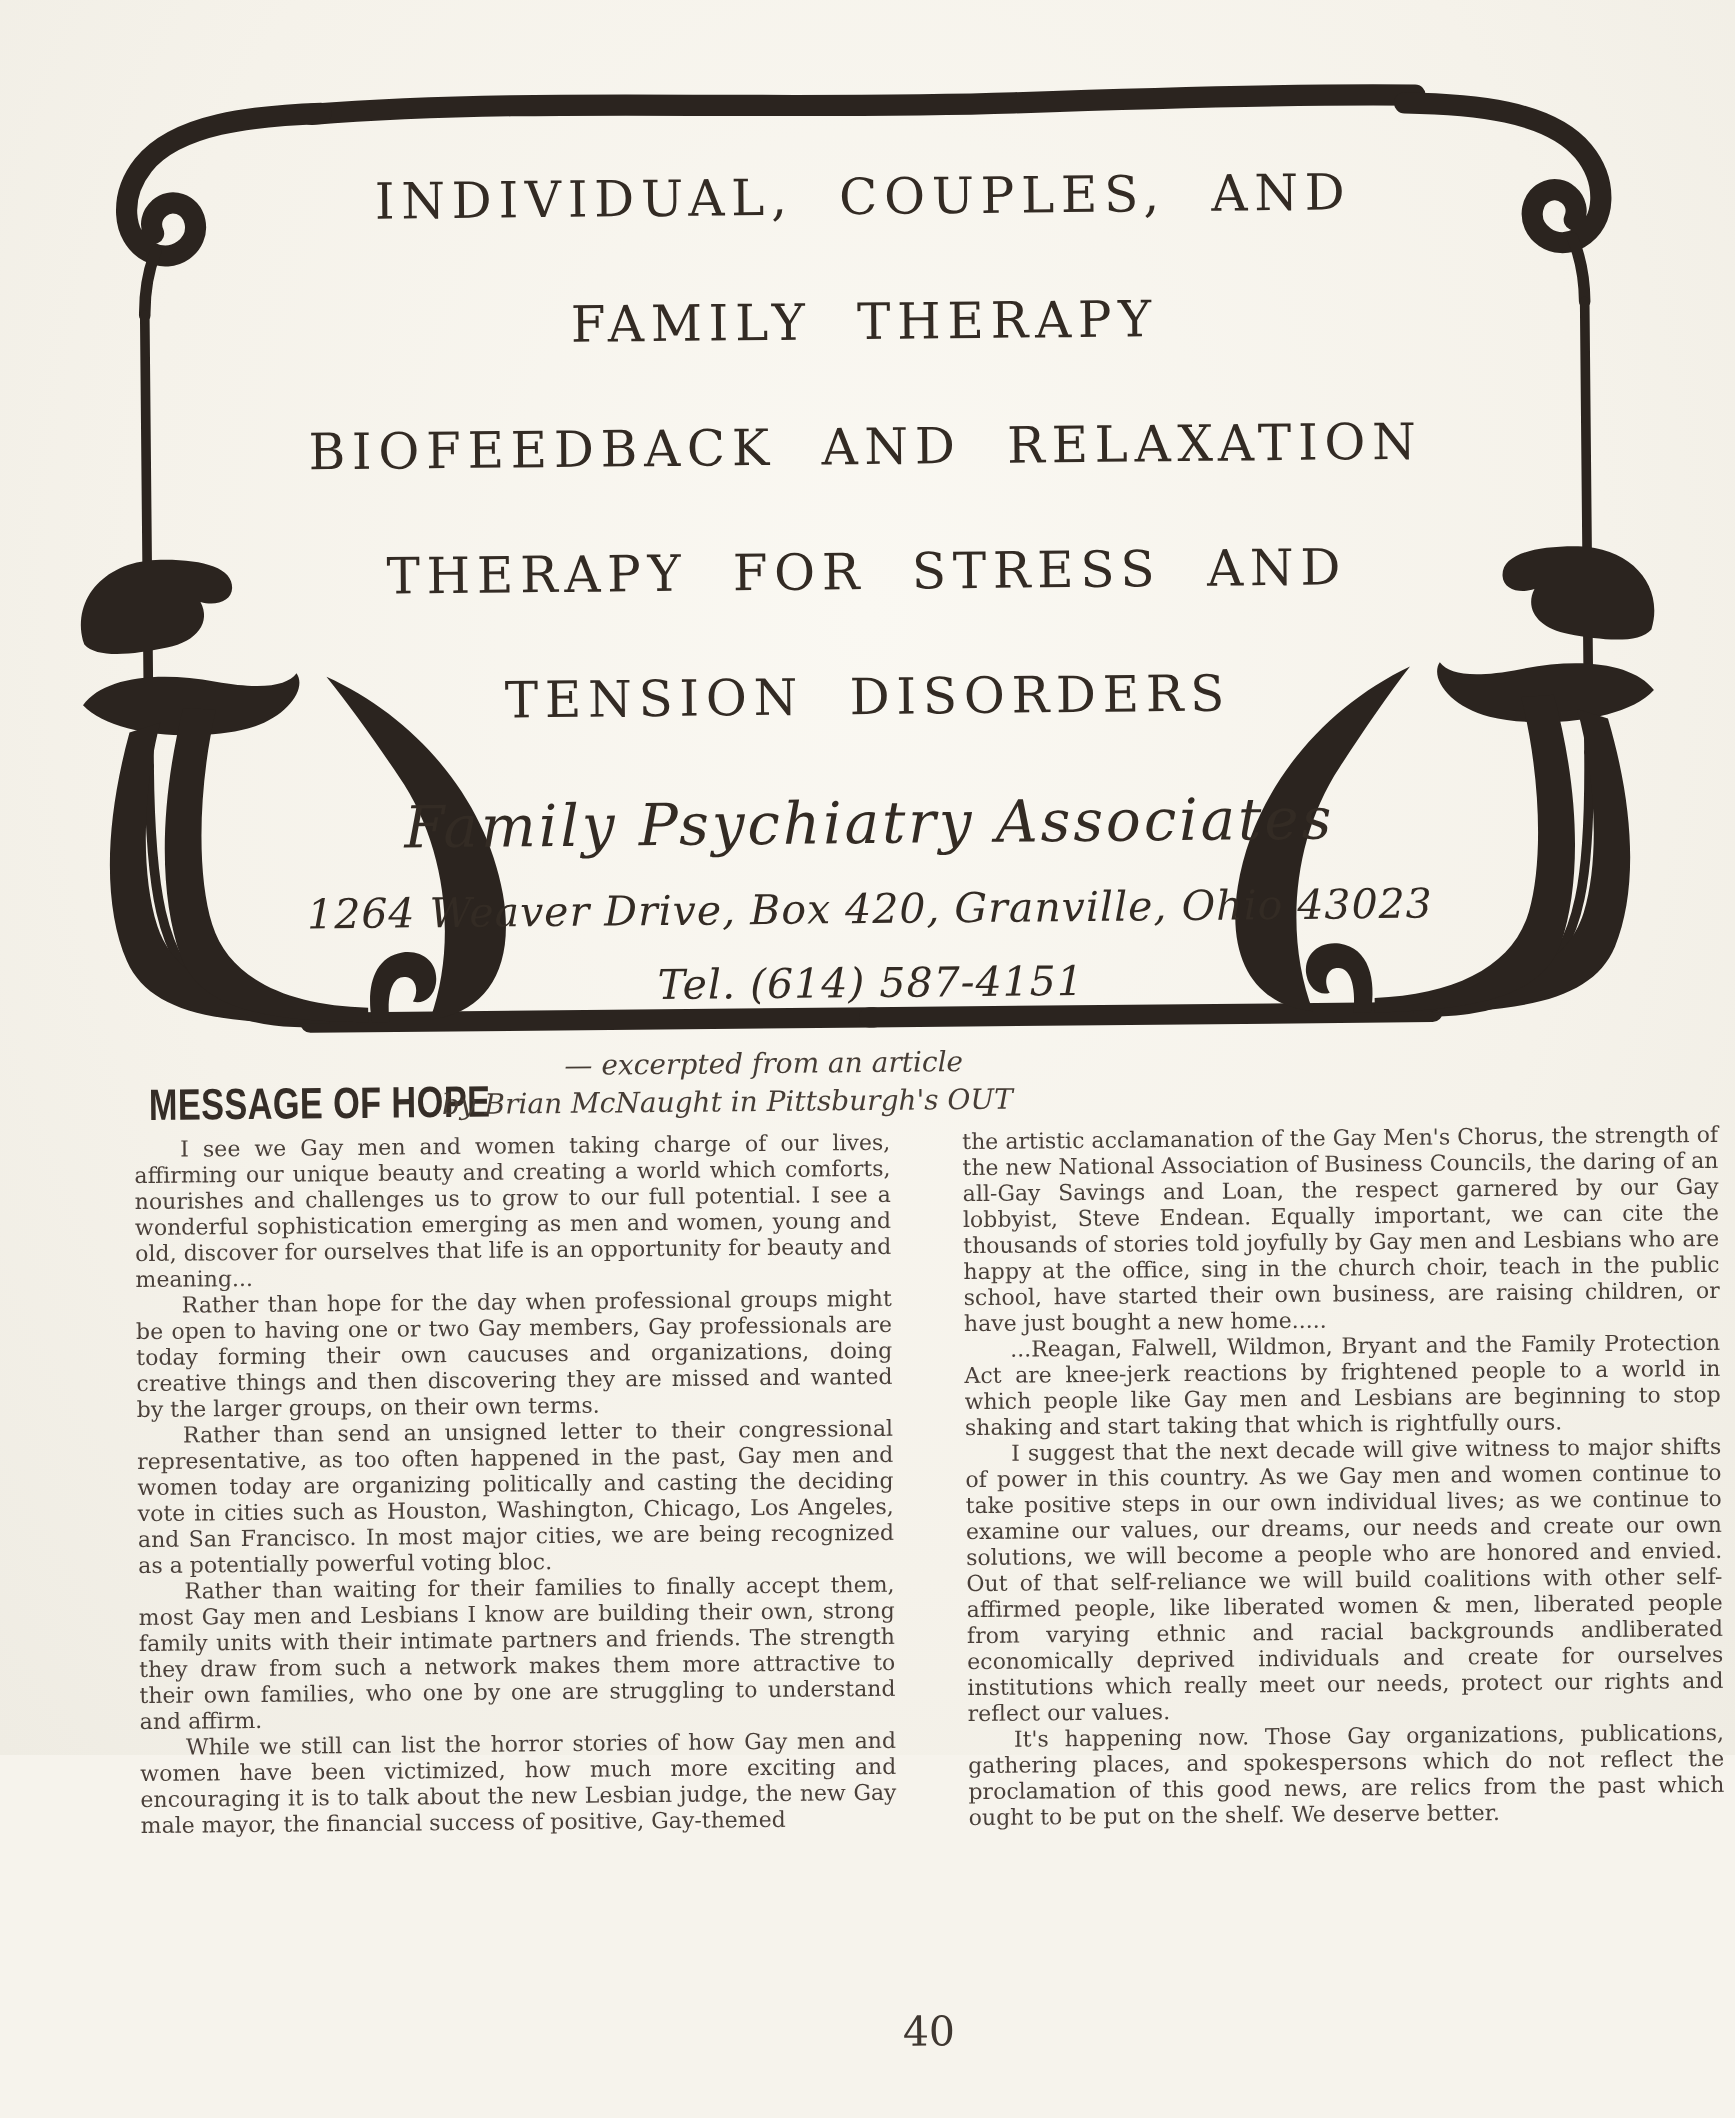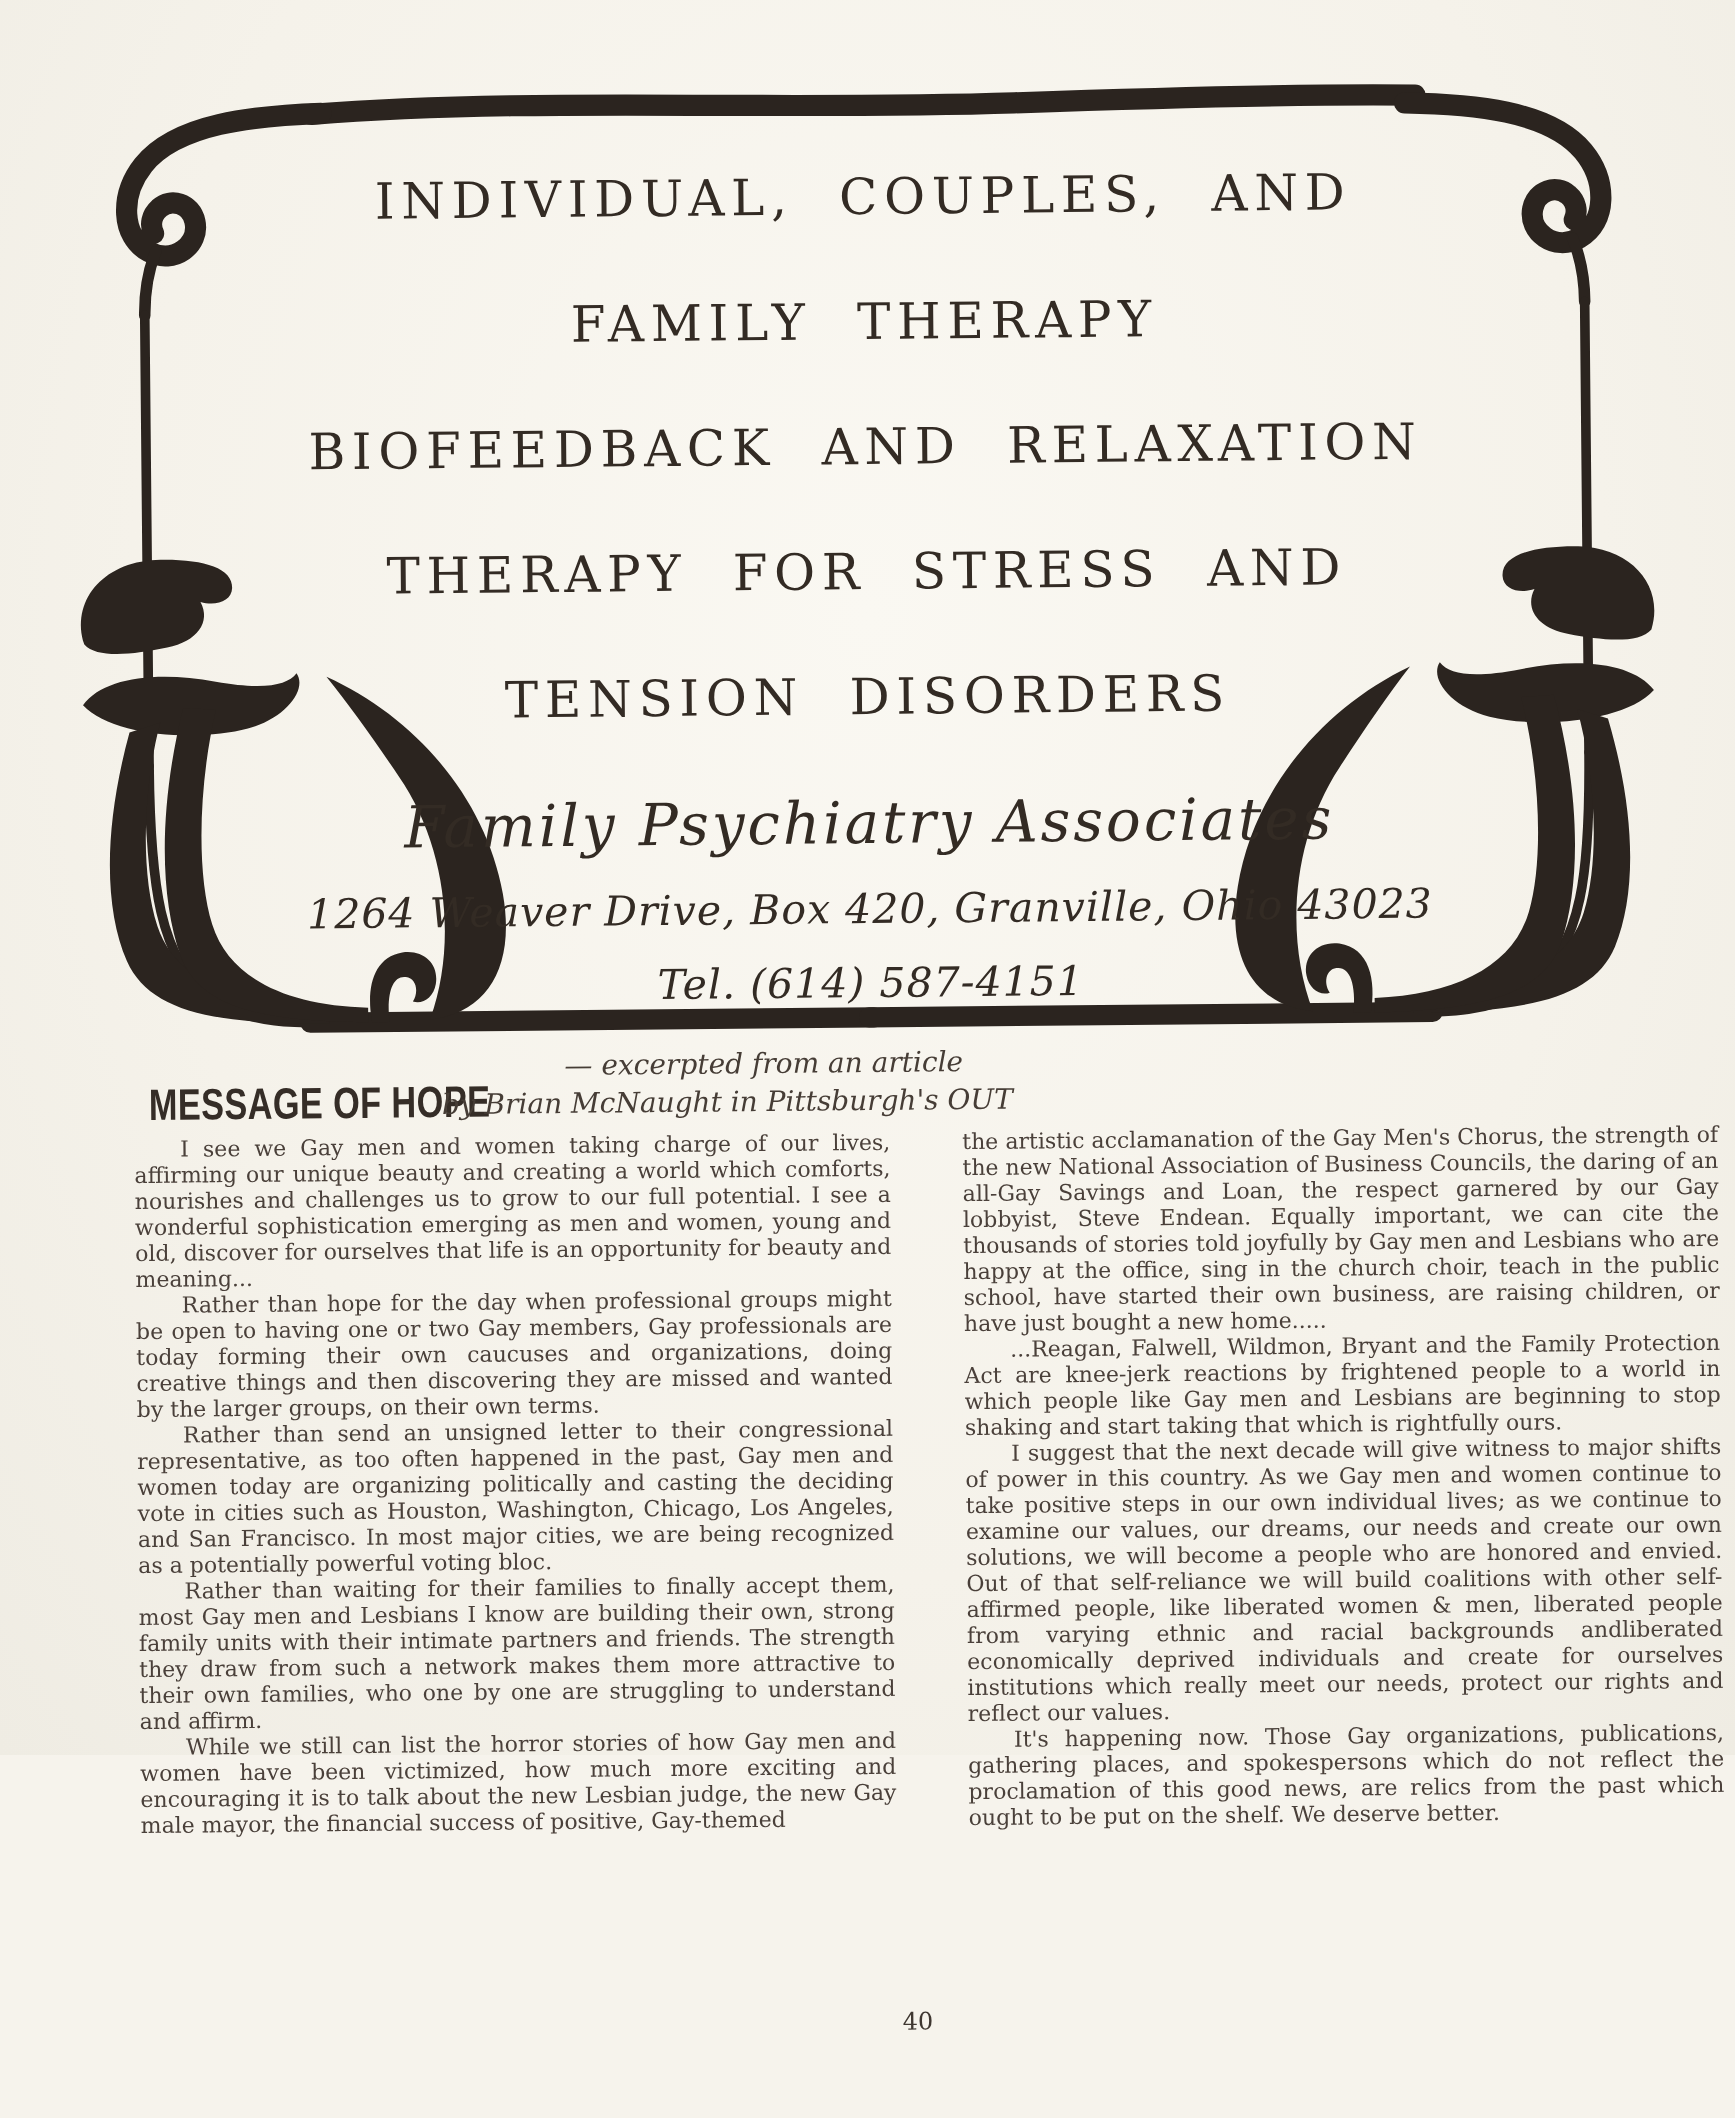--- a/index.html
+++ b/index.html
@@ -94,21 +94,21 @@
     width:756px;
     text-align:justify;
     font-size:22px;
     line-height:26px;
   }
   .col p{margin:0;text-indent:46px;}
   .col p.noindent{text-indent:0;}
   .page-number{
     position:absolute;
     left:890px;top:2008px;
-    font-size:24px;
+    font-size:41px;
     color:#3f3731;
   }
 </style>
 </head>
 <body>
 
 <div class="page">
   <div class="scan">
 
     <div class="ad">

